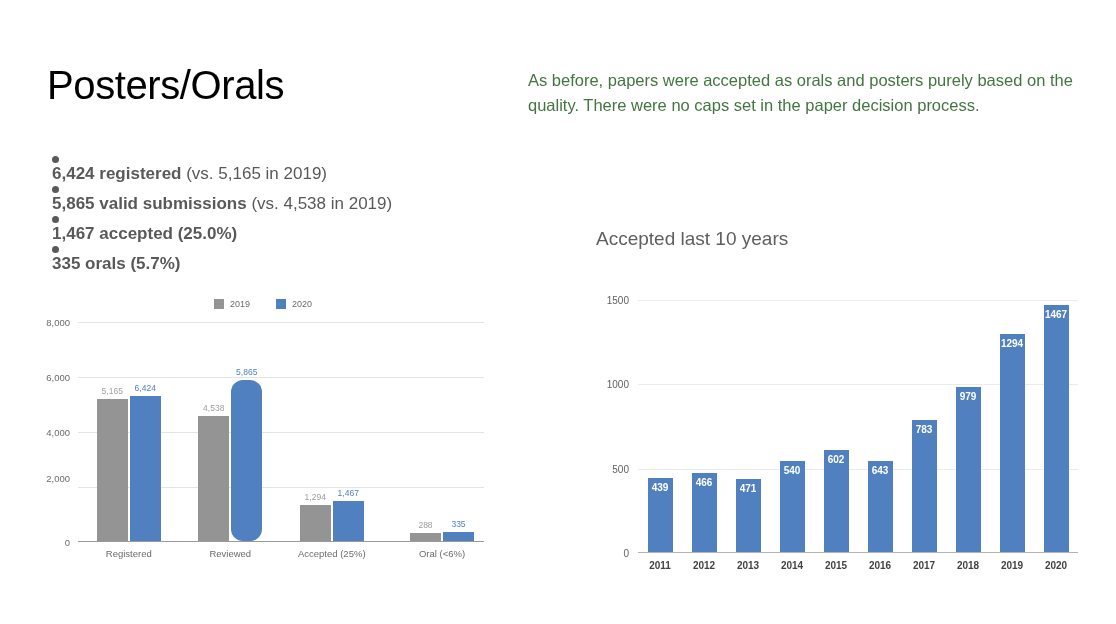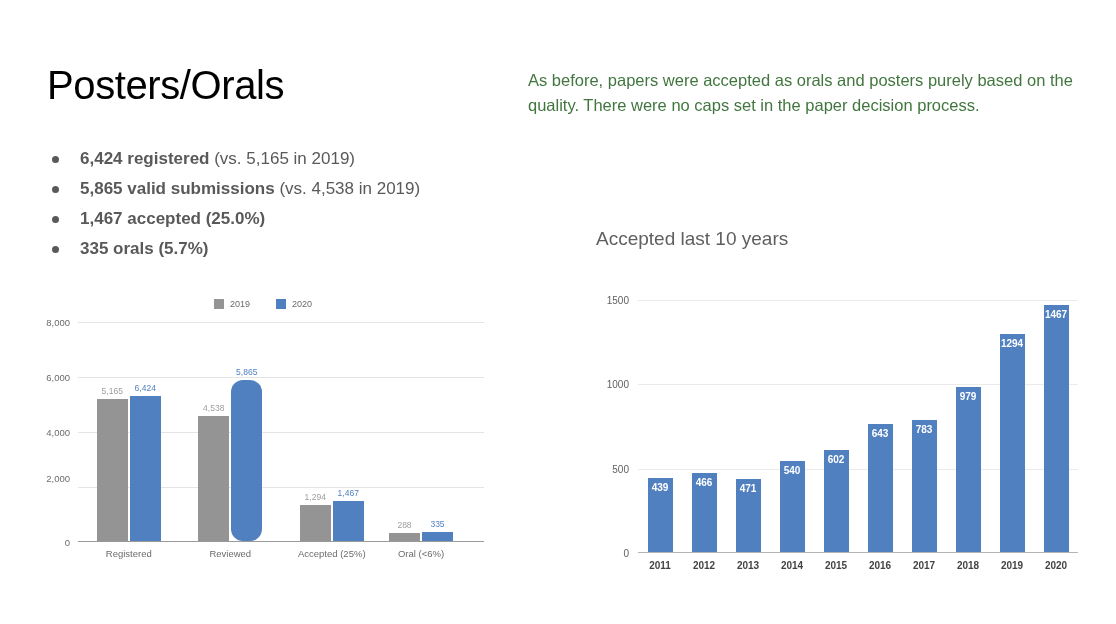--- a/index.html
+++ b/index.html
@@ -33,20 +33,21 @@
     position: absolute;
     left: 52px;
     top: 148px;
     width: 520px;
   }
   .bullet-row {
     display: flex;
     align-items: flex-start;
     margin-bottom: 8px;
     height: 22px;
+    flex-direction: column;
   }
   .bullet-dot {
     width: 7px;
     height: 7px;
     border-radius: 50%;
     background: #595959;
     margin-top: 8px;
     margin-right: 21px;
     flex: none;
   }
@@ -298,21 +299,21 @@
       </div>
       <div class="lc-group" style="left: 221.75px; width: 64px;">
         <div class="lc-bar s2019" style="height: 35.585px; background: rgb(148, 148, 148);">
           <span class="lc-val s2019">1,294</span>
         </div>
         <div class="lc-bar s2020" style="height: 40.3425px; background: rgb(81, 128, 192);">
           <span class="lc-val s2020">1,467</span>
         </div>
         <div class="lc-xlabel">Accepted (25%)</div>
       </div>
-      <div class="lc-group" style="left: 311px; width: 64px;">
+      <div class="lc-group" style="left: 332px; width: 64px;">
         <div class="lc-bar s2019" style="height: 7.92px; background: rgb(148, 148, 148);">
           <span class="lc-val s2019">288</span>
         </div>
         <div class="lc-bar s2020" style="height: 9.2125px; background: rgb(81, 128, 192);">
           <span class="lc-val s2020">335</span>
         </div>
         <div class="lc-xlabel">Oral (&lt;6%)</div>
       </div>
     </div>
 </div>
@@ -341,21 +342,21 @@
         <span class="rc-xlabel">2013</span>
       </div>
       <div class="rc-bar" style="height: 91.08px; left: 141.5px; background: rgb(81, 128, 192);">
         <span class="rc-val">540</span>
         <span class="rc-xlabel">2014</span>
       </div>
       <div class="rc-bar" style="height: 101.537px; left: 185.5px; background: rgb(81, 128, 192);">
         <span class="rc-val">602</span>
         <span class="rc-xlabel">2015</span>
       </div>
-      <div class="rc-bar" style="height: 128px; left: 229.5px; background: rgb(81, 128, 192);">
+      <div class="rc-bar" style="height: 91px; left: 229.5px; background: rgb(81, 128, 192);">
         <span class="rc-val">643</span>
         <span class="rc-xlabel">2016</span>
       </div>
       <div class="rc-bar" style="height: 132.066px; left: 273.5px; background: rgb(81, 128, 192);">
         <span class="rc-val">783</span>
         <span class="rc-xlabel">2017</span>
       </div>
       <div class="rc-bar" style="height: 165.125px; left: 317.5px; background: rgb(81, 128, 192);">
         <span class="rc-val">979</span>
         <span class="rc-xlabel">2018</span>

